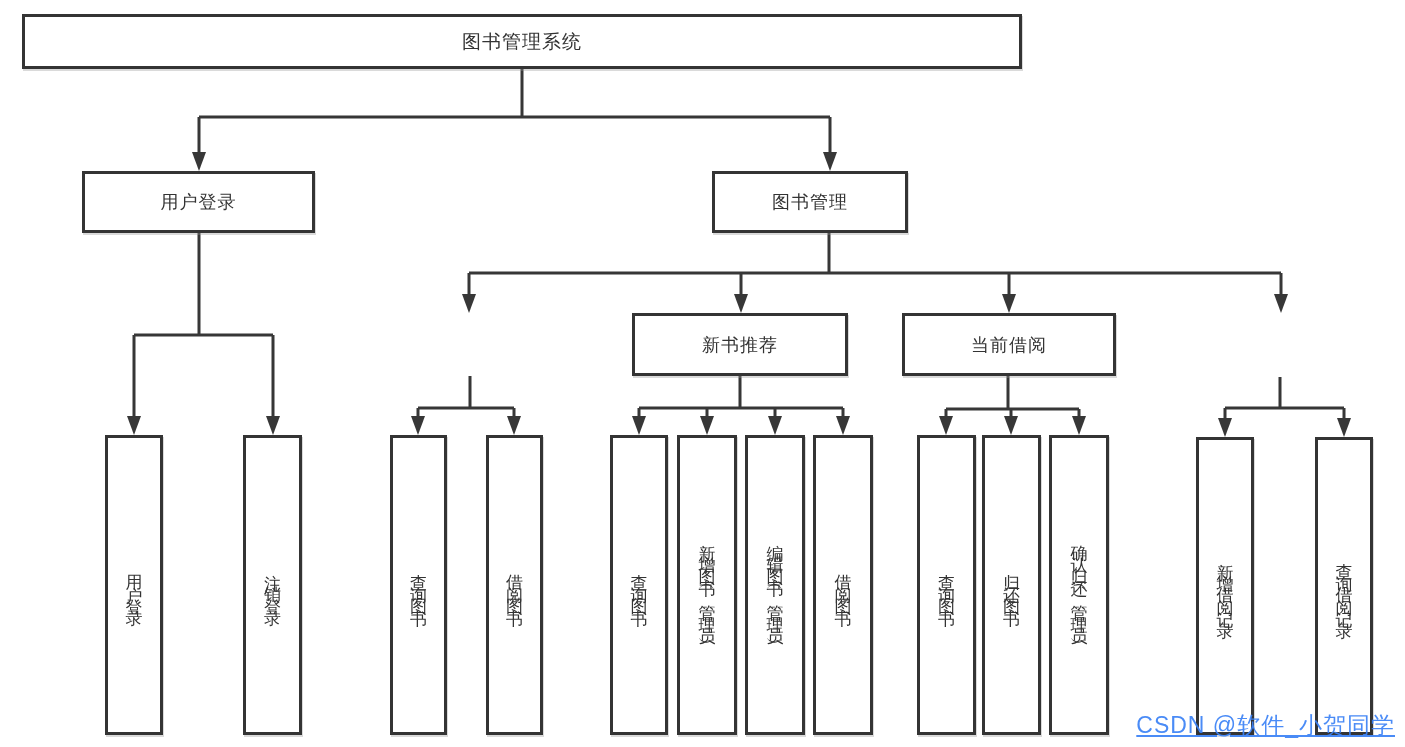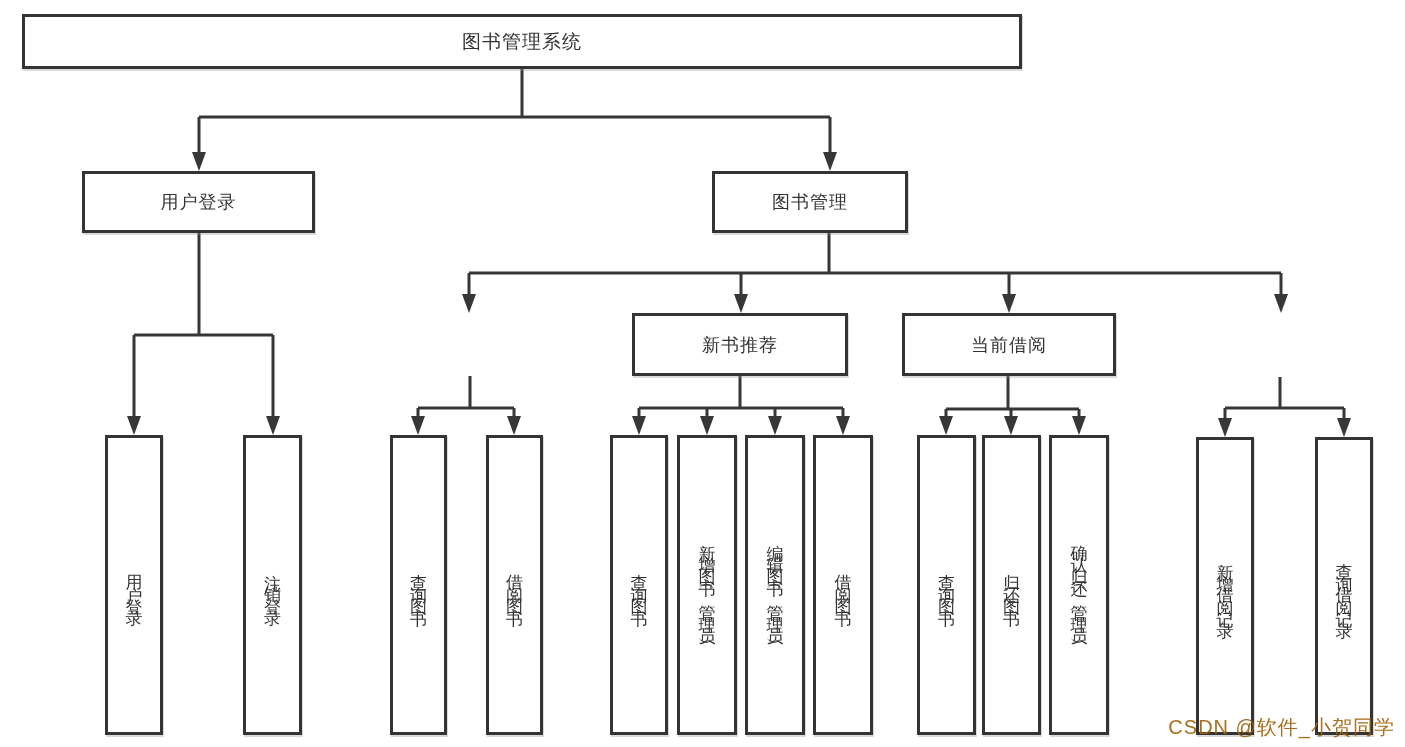--- a/index.html
+++ b/index.html
@@ -14,22 +14,22 @@
     color:#333333;box-shadow:1px 2px 0 rgba(150,150,150,.35);
   }
   .node.h{font-size:18px;letter-spacing:1px;}
   .node.root{font-size:19px;}
   .node.leaf{font-size:17px;}
   .vtext{
     writing-mode:vertical-rl;text-orientation:mixed;
     letter-spacing:12px;line-height:1;white-space:nowrap;
   }
   .watermark{
-    position:absolute;right:10px;bottom:6px;font-size:20px;
-    color:#a16207;letter-spacing:1px;opacity:.92;z-index:5;
+    position:absolute;right:10px;bottom:6px;font-size:23px;
+    color:#3b82f6;letter-spacing:1px;opacity:.92;z-index:5;text-decoration:underline;
   }
 </style>
 </head>
 <body>
 
 <div class="canvas">
 
   <svg class="wires" viewBox="0 0 1405 747" xmlns="http://www.w3.org/2000/svg">
     <g>
       <path d="M522,69 V117 M199,117 H830 M199,117 V154 M830,117 V154"></path>

